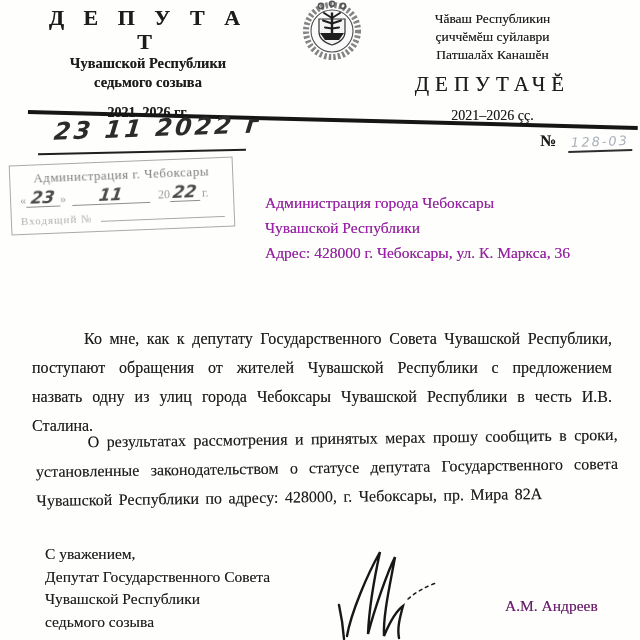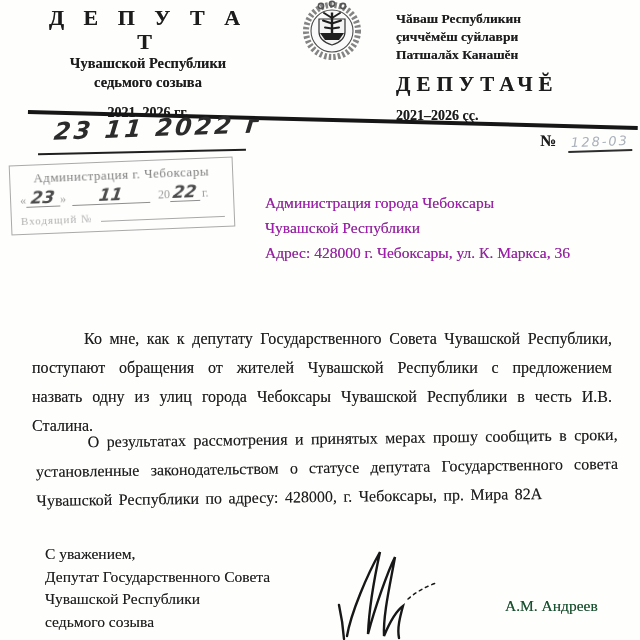--- a/index.html
+++ b/index.html
@@ -10,21 +10,21 @@
   }
   .page *{box-sizing:border-box;}
   .ink{text-shadow:0 0 0.5px rgba(25,25,25,.55);}
 
   
   .hdr-left{position:absolute;left:38px;top:6px;width:220px;text-align:center;font-weight:bold;}
   .hdr-left .big{font-size:22px;letter-spacing:7px;line-height:1.1;}
   .hdr-left .sub{font-size:14.5px;line-height:19px;}
   .hdr-left .term{font-size:14px;margin-top:13px;}
 
-  .hdr-right{position:absolute;left:396px;top:10px;width:225px;font-weight:bold;}
+  .hdr-right{position:absolute;left:380px;top:10px;width:225px;text-align:center;font-weight:normal;}
   .hdr-right .sub{font-size:13.5px;line-height:18px;}
   .hdr-right .big{font-size:21px;letter-spacing:6px;margin-top:8px;line-height:1.15;}
   .hdr-right .term{font-size:14px;margin-top:12px;}
 
   .emblem{position:absolute;left:298px;top:0;width:68px;height:64px;filter:blur(.3px);}
 
   .hdr-rule{position:absolute;left:28px;top:110px;width:610px;height:3.6px;background:#161616;
     transform:rotate(1.5deg);transform-origin:0 0;}
 
   
@@ -58,21 +58,21 @@
 
   
   .para{position:absolute;font-size:16px;line-height:29px;text-align:justify;
     text-indent:52px;color:#1e1e1e;word-spacing:2.5px;}
   .para1{left:32px;top:308px;width:580px;margin-top:16px;}
   .para2{left:36px;top:424px;width:582px;transform:rotate(-.8deg);}
 
   
   .closing{position:absolute;left:45px;top:543px;font-size:15.5px;line-height:22.5px;color:#1e1e1e;}
   .signature{position:absolute;left:332px;top:547px;width:120px;height:93px;}
-  .signatory{position:absolute;left:505px;top:597px;font-size:15.5px;color:#14532d;}
+  .signatory{position:absolute;left:505px;top:597px;font-size:15.5px;color:#701a75;}
 </style>
 </head>
 <body>
 
 <div class="page">
 
   <div class="hdr-left ink">
     <div class="big">Д Е П У Т А Т</div>
     <div class="sub">Чувашской Республики</div>
     <div class="sub">седьмого созыва</div>

